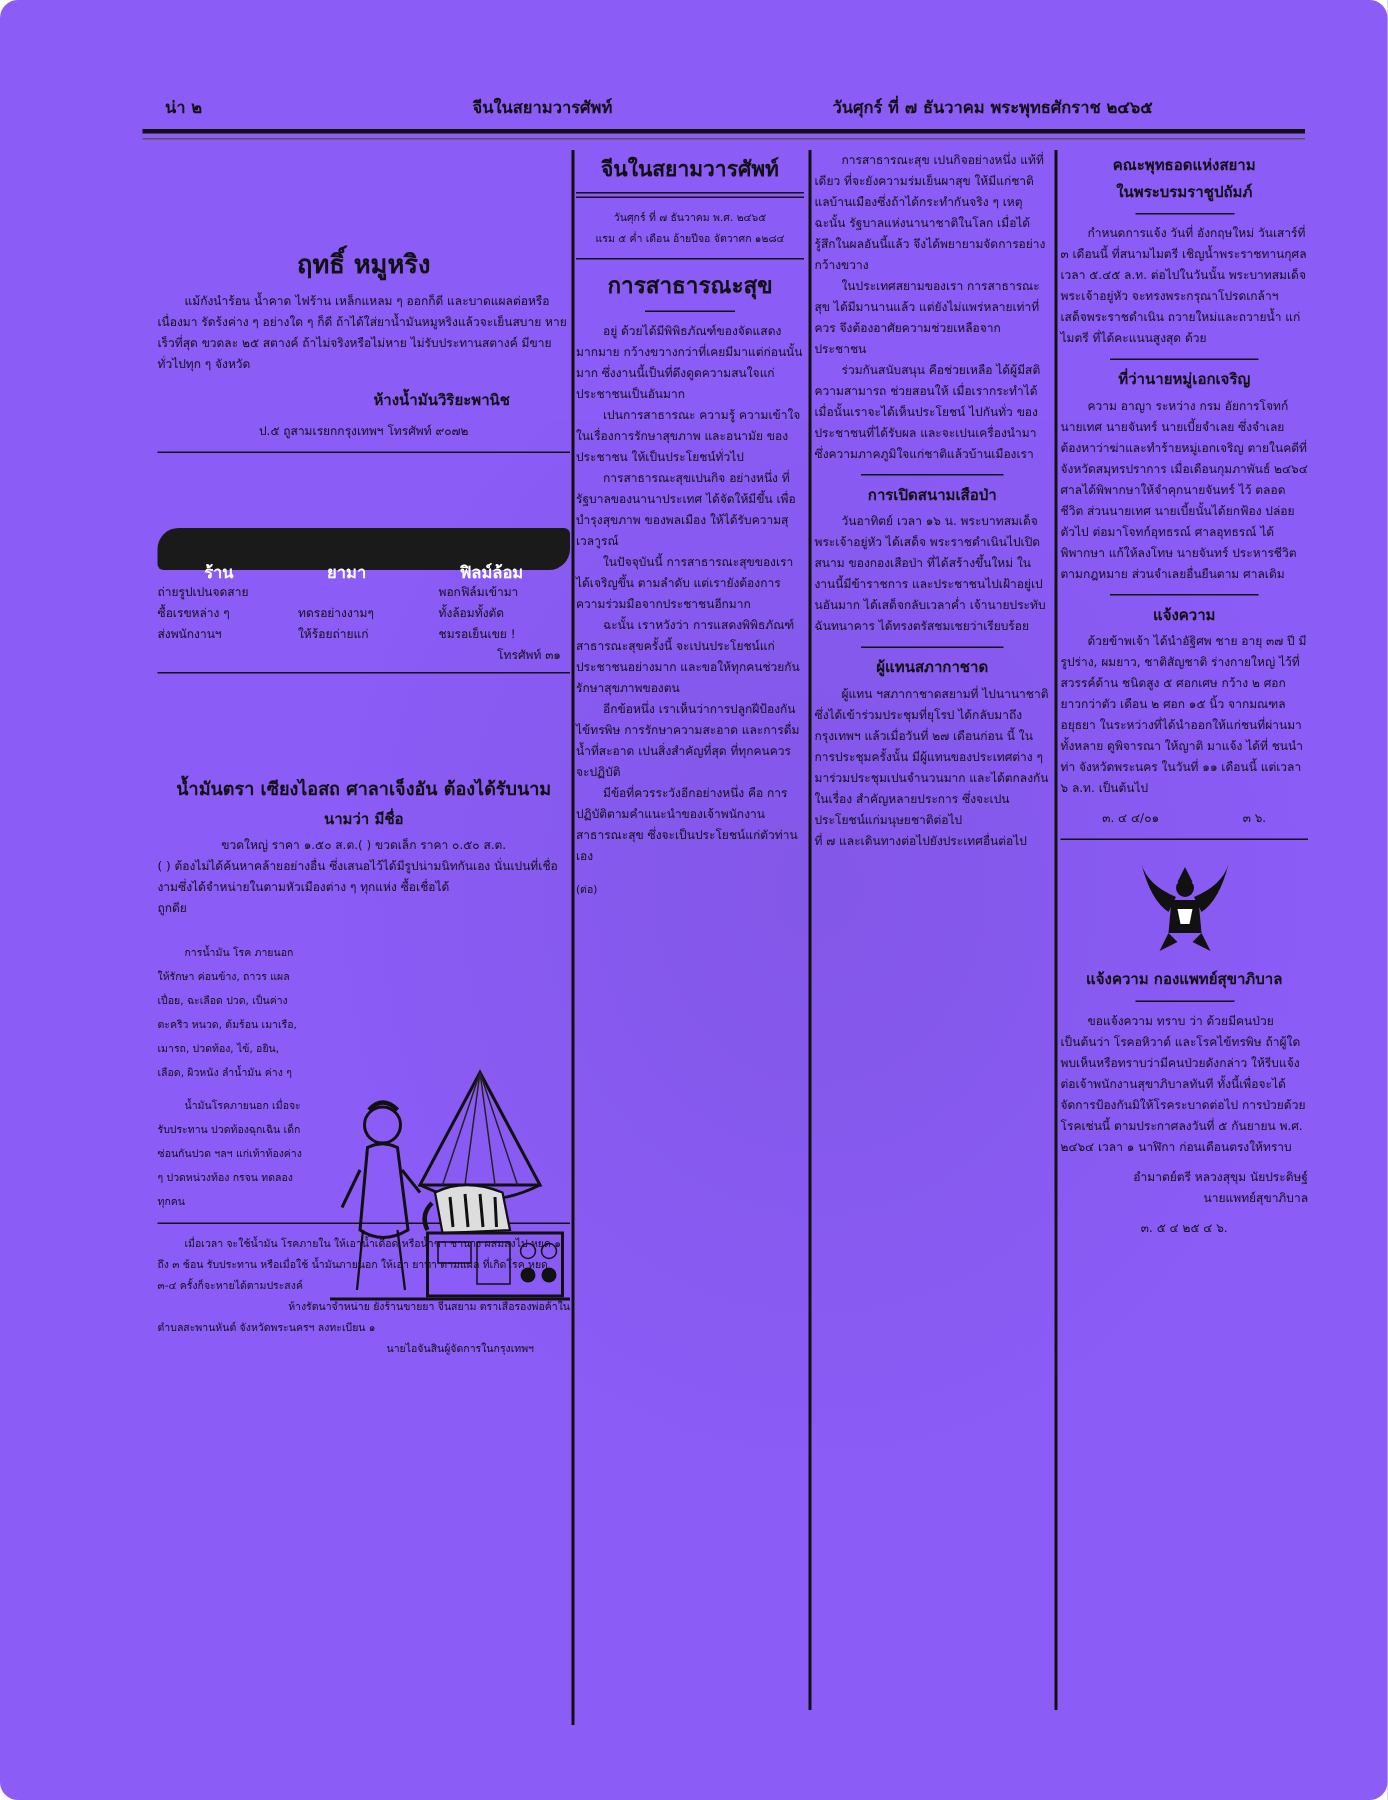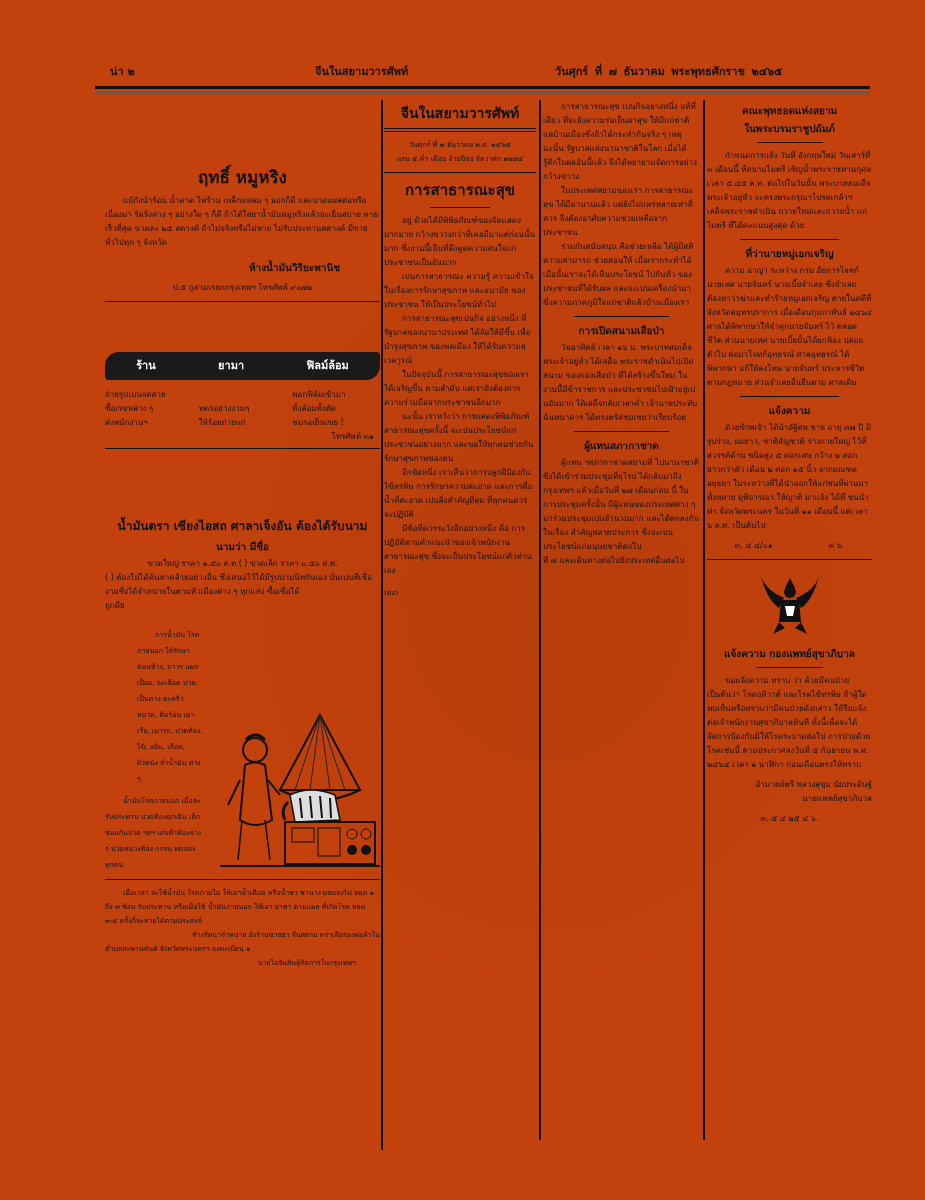--- a/index.html
+++ b/index.html
@@ -1,25 +1,25 @@
 <!DOCTYPE html>
 <html><head>
 <meta charset="utf-8">
 <style>
   html, body { margin:0; padding:0; background:#ffffff; }
   body { width:925px; height:1200px; position:relative; overflow:hidden; font-family:"DejaVu Sans", sans-serif; color:#111; }
-  .page { position:absolute; left:0; top:0; width:925px; height:1200px; background:#c2410c; }
+  .page { position:absolute; left:0; top:0; width:925px; height:1200px; background:#8b5cf6;border-radius:12px; }
   .speckle { position:absolute; left:150px; top:280px; width:720px; height:780px;
     background:
       radial-gradient(ellipse at 55% 40%, rgba(0,0,0,0.06) 0, rgba(0,0,0,0.0) 60%);
     pointer-events:none; }
   .mast { position:absolute; left:100px; top:60px; width:770px; height:20px; font-size:11px; font-weight:bold; }
   .mast .pg { position:absolute; left:10px; top:2px; }
   .mast .paper { position:absolute; left:215px; top:2px; }
-  .mast .date { position:absolute; left:455px; top:2px;font-family:Liberation Mono, monospace; }
+  .mast .date { position:absolute; left:455px; top:2px; }
   .rule-thick { position:absolute; left:95px; top:86px; width:775px; height:3px; background:#111; }
   .rule-thin { position:absolute; left:95px; top:92px; width:775px; height:1px; background:#555; }
 
   .col { position:absolute; top:100px; font-size:8px; line-height:14px; }
   .vline { position:absolute; width:2px; background:#111; }
 
   .col1 { left:105px; width:275px; }
   .col2 { left:384px; width:152px; }
   .col3 { left:543px; width:157px; }
   .col4 { left:707px; width:165px; }
@@ -32,21 +32,21 @@
   p { margin:0; }
   .ind { text-indent:18px; }
   .sep { height:1px; background:#111; margin:6px auto; }
   .sep.short { width:40%; }
   .sep.mid { width:60%; }
   .sep.full { width:100%; }
   .dbl { border-top:1px solid #111; border-bottom:1px solid #111; height:2px; margin:6px 0; }
 
   .banner { position:relative; margin:8px 0 8px 0; height:28px; background:#1a1a1a; border-radius:14px 4px 14px 4px;
     color:#fff; font-weight:bold; font-size:11px; line-height:28px; display:flex; justify-content:space-around; }
-  .banner span { padding:0 6px; }
+  .banner span { padding:16px 6px; }
 
   .grid3 { display:grid; grid-template-columns:1fr 1fr 1fr; column-gap:6px; font-size:8px; line-height:14px; }
 
   .illus { position:absolute; left:210px; top:710px; width:170px; height:160px; }
   .illus svg { width:100%; height:100%; }
 
   .garuda { margin:10px auto 6px auto; width:70px; height:70px; }
   .garuda svg { width:100%; height:100%; }
   .small { font-size:7px; }
 </style>
@@ -96,21 +96,21 @@
     <p class="right" style="padding-right:6px;">โทรศัพท์ ๓๑</p>
     <div class="sep full" style="margin-top:4px;"></div>
 
     <div style="height:58px;"></div>
     <div class="h-med">น้ำมันตรา เซียงไอสถ ศาลาเจ็งอัน ต้องได้รับนาม</div>
     <div class="h-sm">นามว่า มีชื่อ</div>
     <p class="center">ขวดใหญ่ ราคา ๑.๕๐ ส.ต.(     ) ขวดเล็ก ราคา ๐.๕๐ ส.ต.</p>
     <p>(     ) ต้องไม่ได้ค้นหาคล้ายอย่างอื่น ซึ่งเสนอไว้ได้มีรูปน่ามนิทกันเอง นั่นเปนที่เชื่องามซึ่งได้จำหน่ายในตามหัวเมืองต่าง ๆ ทุกแห่ง ซื้อเชื่อได้</p>
     <p>ถูกดีย</p>
     <div style="width:100px; margin-top:14px;">
-      <p class="small ind" style="line-height:16px;margin-left:32px;">การน้ำมัน โรค ภายนอก ให้รักษา ค่อนข้าง, ถาวร แผลเปื่อย, ฉะเลือด ปวด, เป็นค่าง ตะคริว หนวด, ต้มร้อน เมาเรือ, เมารถ, ปวดท้อง, ไข้, อยิน, เลือด, ผิวหนัง ลำน้ำมัน ค่าง ๆ</p>
+      <p class="small ind" style="line-height:16px;">การน้ำมัน โรค ภายนอก ให้รักษา ค่อนข้าง, ถาวร แผลเปื่อย, ฉะเลือด ปวด, เป็นค่าง ตะคริว หนวด, ต้มร้อน เมาเรือ, เมารถ, ปวดท้อง, ไข้, อยิน, เลือด, ผิวหนัง ลำน้ำมัน ค่าง ๆ</p>
       <p class="small ind" style="line-height:16px;margin-top:6px;">น้ำมันโรคภายนอก เมื่อจะรับประทาน ปวดท้องฉุกเฉิน เด็กซ่อนกันปวด ฯลฯ แก่เท้าท้องค่าง ๆ ปวดหน่วงท้อง กรจน ทดลอง ทุกคน</p>
     </div>
     <div class="sep full" style="margin-top:6px;"></div>
     <p class="ind small">เมื่อเวลา จะใช้น้ำมัน โรคภายใน ให้เอาน้ำเดือด หรือน้ำชา ชานาง ผสมลงไป หยด ๑ ถึง ๓ ช้อน รับประทาน หรือเมื่อใช้ น้ำมันภายนอก ให้เอา ยาทา ตามแผล ที่เกิดโรค หยด ๓-๔ ครั้งก็จะหายได้ตามประสงค์</p>
     <p class="right small">ห้างรัตนาจำหน่าย ยังร้านขายยา จีนสยาม ตราเสือรองพ่อค้าใน</p>
     <p class="small">ตำบลสะพานหันต์ จังหวัดพระนครฯ ลงทะเบียน ๑</p>
     <p class="right small" style="padding-right:24px;">นายไอจันสินผู้จัดการในกรุงเทพฯ</p>
   </div>
 
   <div class="illus">

